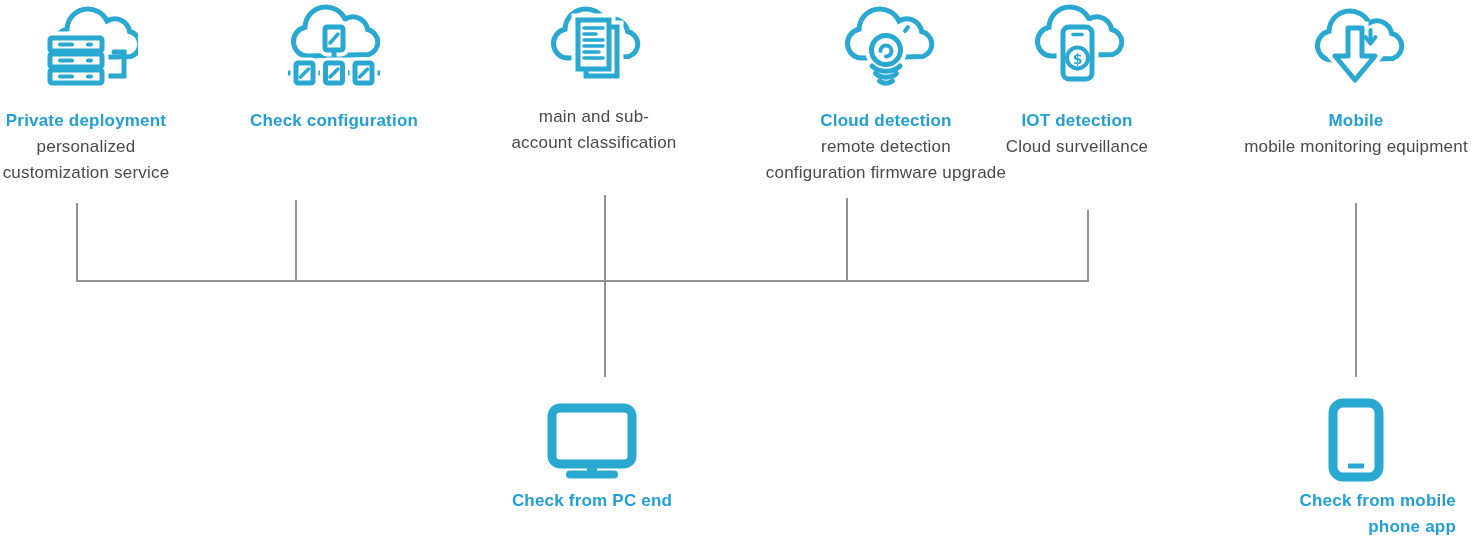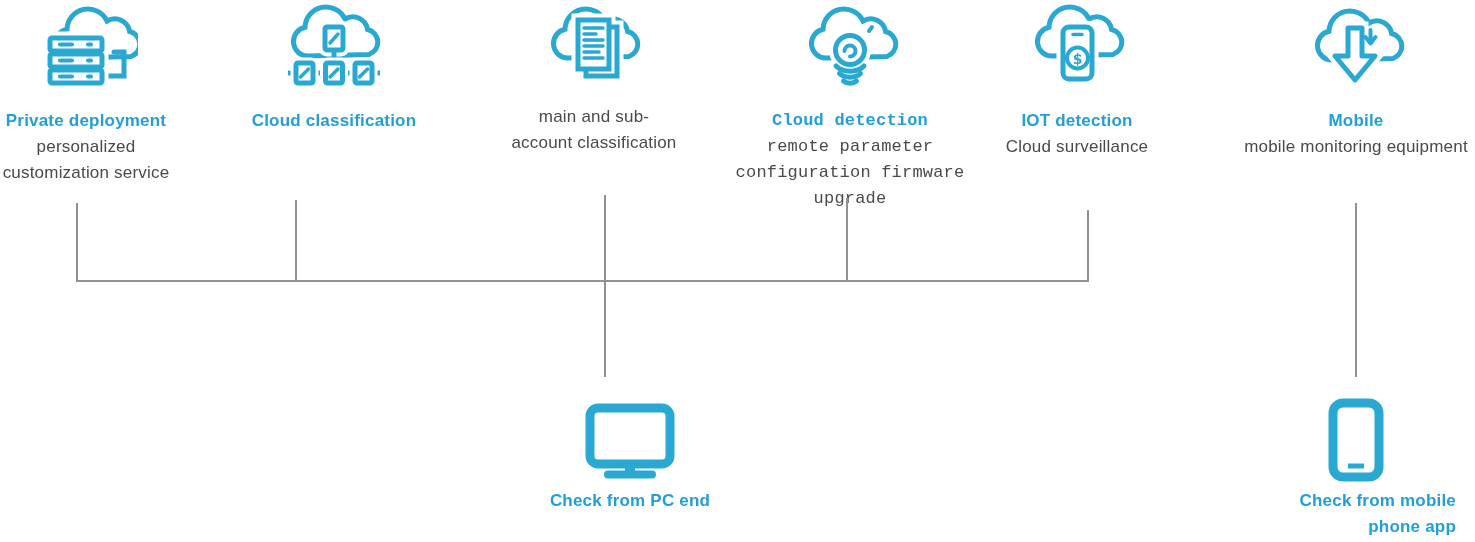--- a/index.html
+++ b/index.html
@@ -82,21 +82,21 @@
           <rect x="71" y="63" width="17" height="20" rx="2"></rect>
         </g>
         <g stroke-width="3.5" stroke-linecap="round">
           <line x1="46" y1="43" x2="54" y2="34"></line>
           <line x1="16.5" y1="77" x2="24.5" y2="69"></line>
           <line x1="46" y1="77" x2="54" y2="69"></line>
           <line x1="75.5" y1="77" x2="83.5" y2="69"></line>
         </g>
       </svg>
     </div>
-    <div class="title">Cloud classification</div>
+    <div class="title">Check configuration</div>
   </div>
 
   <div class="feature" style="left:464px;width:260px;">
     <div class="icon-wrap">
       <svg width="100" height="100" viewBox="0 0 100 100" fill="none" stroke="#29a8d2" stroke-width="5">
         <path d="M 24,58 a 14.5,14.5 0 0 1 -3,-28.7 a 21,21 0 0 1 40,-8.3 a 15,15 0 0 1 22.6,10.5 a 13,13 0 0 1 1.4,25 L 24,58"></path>
         <g stroke="#ffffff" stroke-width="13">
           <rect x="42" y="27" width="31" height="49"></rect>
           <rect x="34" y="20" width="31" height="49"></rect>
         </g>
@@ -111,38 +111,38 @@
           <line x1="40" y1="58" x2="59" y2="58"></line>
         </g>
       </svg>
     </div>
     <div class="subtitle">
       <div>main and sub-</div>
       <div>account classification</div>
     </div>
   </div>
 
-  <div class="feature" style="left:720px;width:260px;font-family:Liberation Mono, monospace;">
+  <div class="feature" style="left:756px;width:260px;">
     <div class="icon-wrap">
       <svg width="100" height="100" viewBox="0 0 100 100" fill="none" stroke="#29a8d2" stroke-width="5">
         <path d="M 26,58 a 14.5,14.5 0 0 1 -3,-28.7 a 21,21 0 0 1 40,-8.3 a 15,15 0 0 1 22.6,10.5 a 13,13 0 0 1 1.4,25 L 26,58"></path>
         <line x1="69" y1="31" x2="72" y2="27" stroke-linecap="round" stroke-width="4"></line>
         <circle cx="50" cy="50" r="14.5" stroke="#ffffff" stroke-width="13" fill="#ffffff"></circle>
         <circle cx="50" cy="50" r="14.5"></circle>
         <path d="M 50,50 m -5.5,1 a 5.5,5.5 0 1 1 5.5,5.5" stroke-width="4" stroke-linecap="round"></path>
         <g stroke-linecap="round">
           <path d="M 36,66 a 17,12 0 0 0 28,0"></path>
           <path d="M 39.5,73.5 a 13,9 0 0 0 21,0"></path>
           <path d="M 43.5,81 a 8.5,6 0 0 0 13,0"></path>
         </g>
       </svg>
     </div>
     <div class="title">Cloud detection</div>
     <div class="subtitle">
-      <div>remote parameter</div>
+      <div>remote detection</div>
       <div>configuration firmware upgrade</div>
     </div>
   </div>
 
   <div class="feature" style="left:947px;width:260px;">
     <div class="icon-wrap">
       <svg width="98" height="96" viewBox="0 0 98 96" fill="none" stroke="#29a8d2" stroke-width="5">
         <path d="M 24,56 a 14.5,14.5 0 0 1 -3,-28.7 a 21,21 0 0 1 40,-8.3 a 15,15 0 0 1 22.6,10.5 a 13,13 0 0 1 1.4,25 L 24,56"></path>
         <rect x="35" y="27" width="29" height="52" rx="6" stroke="#ffffff" stroke-width="13" fill="#ffffff"></rect>
         <rect x="35" y="27" width="29" height="52" rx="6"></rect>
@@ -176,21 +176,21 @@
   </div>
 
   <div class="line vline" style="left:76px;top:203px;height:78px;"></div>
   <div class="line vline" style="left:295px;top:200px;height:81px;"></div>
   <div class="line vline" style="left:604px;top:195px;height:182px;"></div>
   <div class="line vline" style="left:846px;top:198px;height:83px;"></div>
   <div class="line vline" style="left:1087px;top:210px;height:71px;"></div>
   <div class="line hline" style="left:76px;top:280px;width:1013px;"></div>
   <div class="line vline" style="left:1355px;top:203px;height:174px;"></div>
 
-  <div class="endpoint" style="left:530px;top:402px;width:200px;">
+  <div class="endpoint" style="left:492px;top:402px;width:200px;">
     <div class="icon-wrap" style="height:86px;">
       <svg width="92" height="82" viewBox="0 0 92 82" fill="none" stroke="#29a8d2">
         <rect x="6" y="6" width="80" height="56" rx="8" stroke-width="9"></rect>
         <line x1="46" y1="62" x2="46" y2="70" stroke-width="10"></line>
         <line x1="24" y1="72.5" x2="68" y2="72.5" stroke-width="8" stroke-linecap="round"></line>
       </svg>
     </div>
     <div class="ep-label">Check from PC end</div>
   </div>
 

